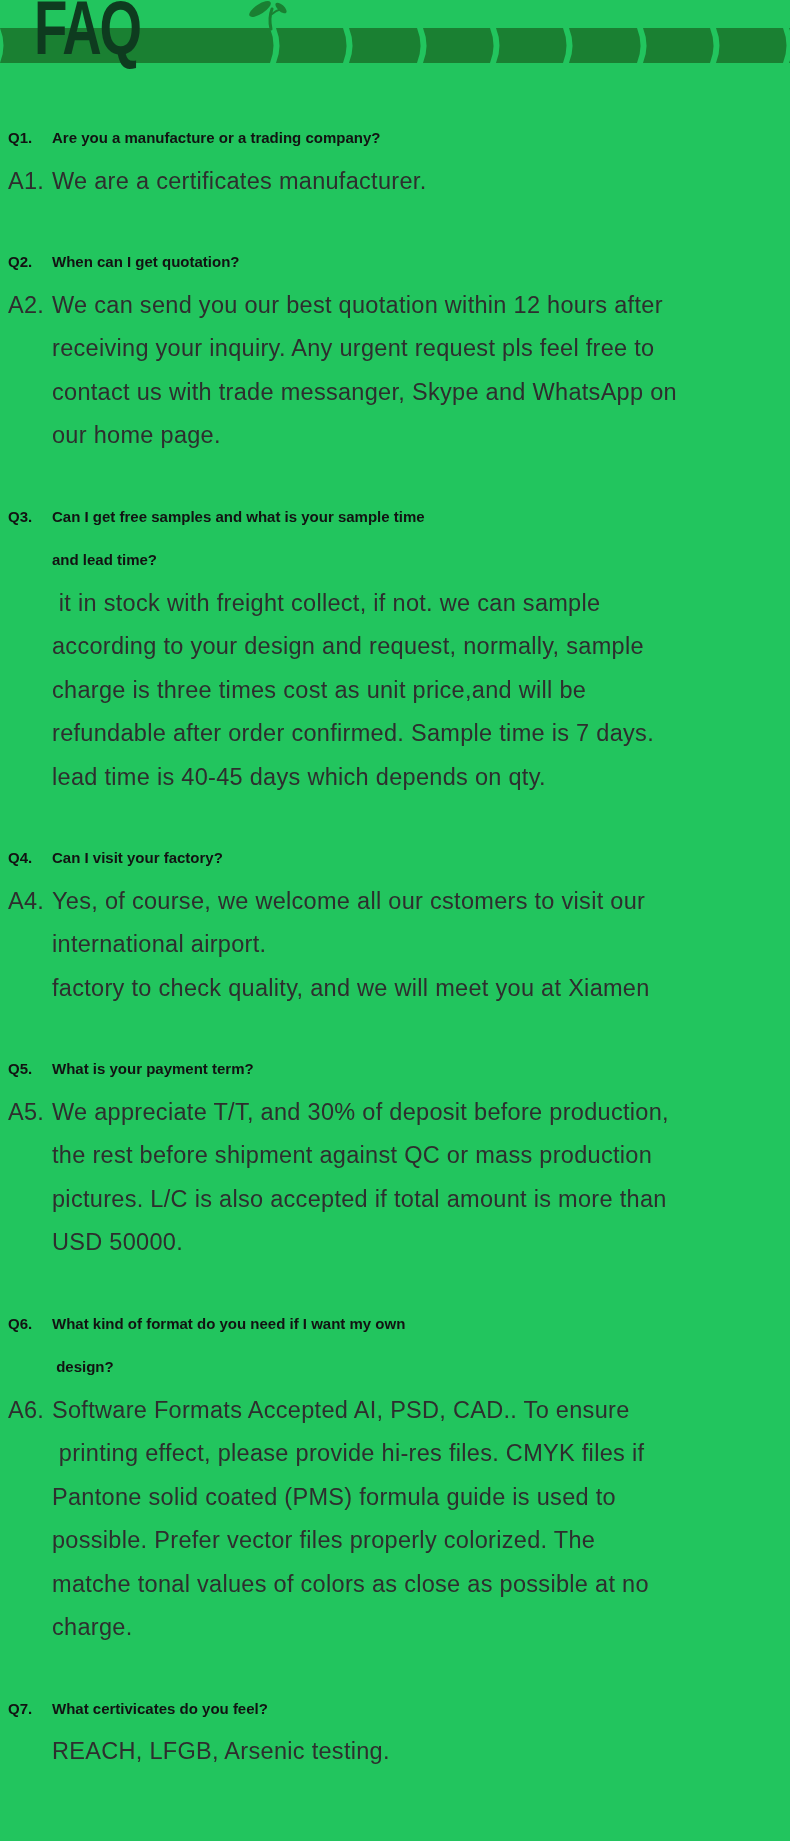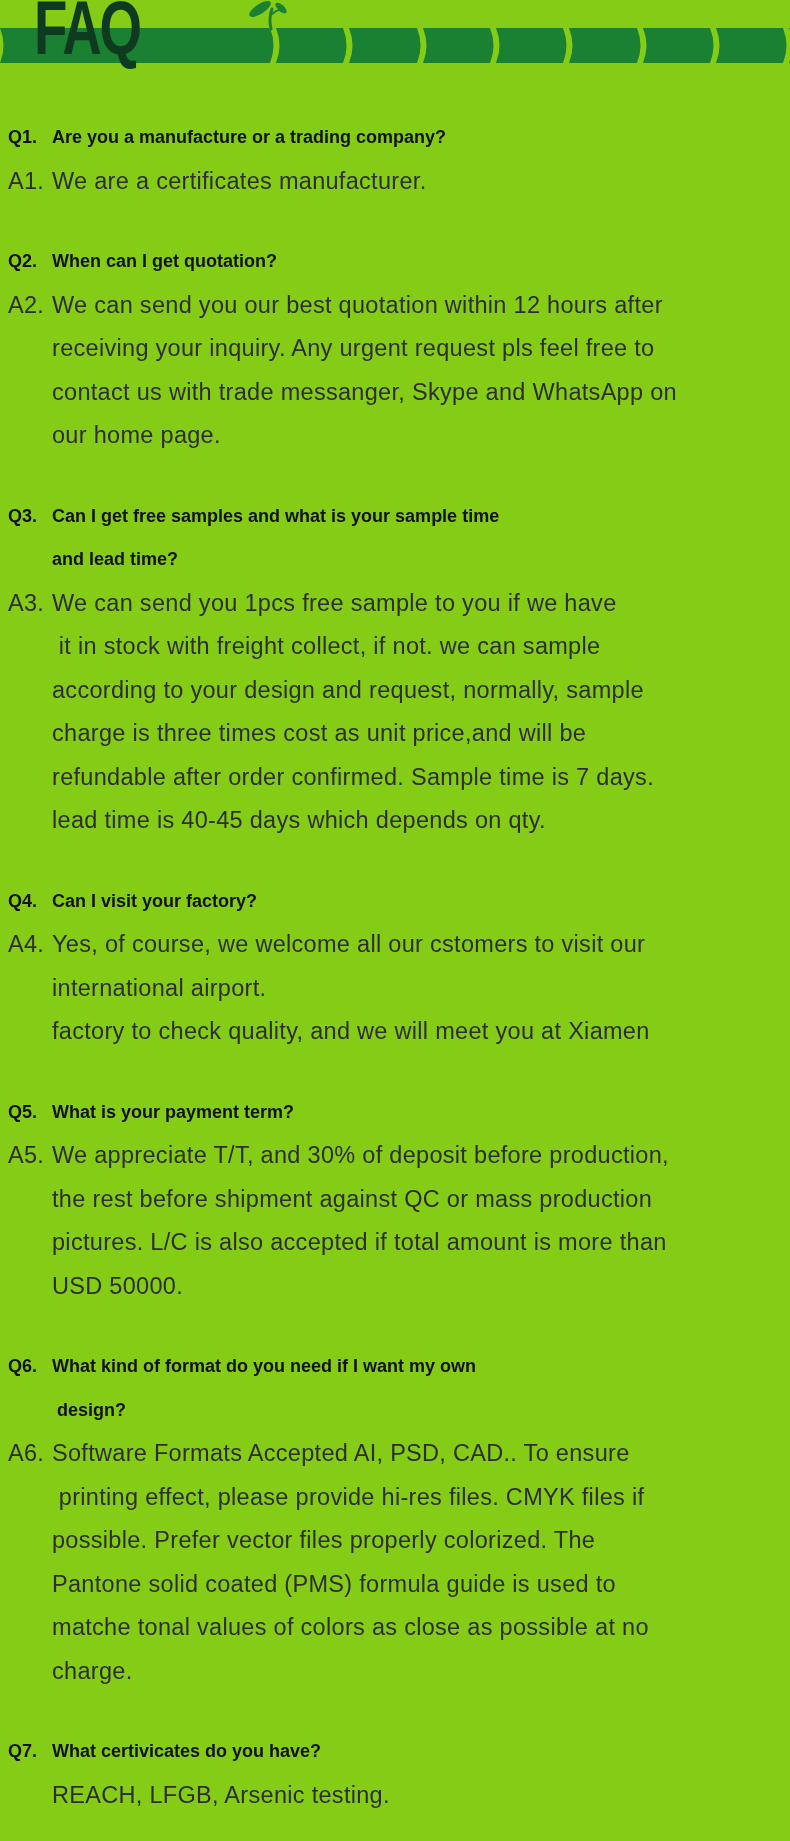--- a/index.html
+++ b/index.html
@@ -7,35 +7,35 @@
     --title-green:#0e3b1f;
     --question-color:#121212;
     --answer-color:#2e2e2e;
   }
   html,body{margin:0;padding:0;background:#ffffff;}
   body{
     width:790px;height:1841px;overflow:hidden;
     font-family:"Liberation Sans",sans-serif;
     -webkit-font-smoothing:antialiased;
   }
-  .page{position:relative;width:790px;height:1841px;background:#84cc16;}
+  .page{position:relative;width:790px;height:1841px;background:#22c55e;}
   header{position:relative;height:116px;}
   .banner-svg{position:absolute;left:0;top:0;display:block;}
   .faq-title{
     position:absolute;left:34px;top:-10px;margin:0;
     font-size:76px;line-height:76px;font-weight:700;
     letter-spacing:-3px;color:var(--title-green);
     transform:scaleX(.72);transform-origin:0 0;
     font-family:"Liberation Sans",sans-serif;
     z-index:2;user-select:none;
   }
   main{padding:0 18px 0 8px;}
   section.qa{margin:0 0 37px 0;}
   .ln{line-height:43.5px;white-space:pre;}
-  .q .ln{font-weight:700;font-size:18px;color:var(--question-color);}
+  .q .ln{font-weight:700;font-size:15px;color:var(--question-color);}
   .a .ln{font-size:23.5px;color:var(--answer-color);letter-spacing:.3px;}
   .lbl{display:inline-block;min-width:44px;}
   .cont{padding-left:44px;}
 </style>
 </head>
 <body>
 
 <div class="page">
 
   <header>
@@ -83,21 +83,20 @@
         <div class="ln cont">our home page.</div>
       </div>
     </section>
 
     <section class="qa">
       <div class="q">
         <div class="ln"><span class="lbl">Q3.</span><span>Can I get free samples and what is your sample time</span></div>
         <div class="ln cont">and lead time?</div>
       </div>
       <div class="a">
-        <div class="ln"><span class="lbl">A3.</span><span>We can send you 1pcs free sample to you if we have</span></div>
         <div class="ln cont"> it in stock with freight collect, if not. we can sample</div>
         <div class="ln cont">according to your design and request, normally, sample</div>
         <div class="ln cont">charge is three times cost as unit price,and will be</div>
         <div class="ln cont">refundable after order confirmed. Sample time is 7 days.</div>
         <div class="ln cont">lead time is 40-45 days which depends on qty.</div>
       </div>
     </section>
 
     <section class="qa">
       <div class="q">
@@ -123,30 +122,30 @@
     </section>
 
     <section class="qa">
       <div class="q">
         <div class="ln"><span class="lbl">Q6.</span><span>What kind of format do you need if I want my own</span></div>
         <div class="ln cont"> design?</div>
       </div>
       <div class="a">
         <div class="ln"><span class="lbl">A6.</span><span>Software Formats Accepted AI, PSD, CAD.. To ensure</span></div>
         <div class="ln cont"> printing effect, please provide hi-res files. CMYK files if</div>
+        <div class="ln cont">Pantone solid coated (PMS) formula guide is used to</div>
         <div class="ln cont">possible. Prefer vector files properly colorized. The</div>
-        <div class="ln cont">Pantone solid coated (PMS) formula guide is used to</div>
         <div class="ln cont">matche tonal values of colors as close as possible at no</div>
         <div class="ln cont">charge.</div>
       </div>
     </section>
 
     <section class="qa">
       <div class="q">
-        <div class="ln"><span class="lbl">Q7.</span><span>What certivicates do you have?</span></div>
+        <div class="ln"><span class="lbl">Q7.</span><span>What certivicates do you feel?</span></div>
       </div>
       <div class="a">
         <div class="ln cont">REACH, LFGB, Arsenic testing.</div>
       </div>
     </section>
 
   </main>
 </div>
 
 </body></html>

